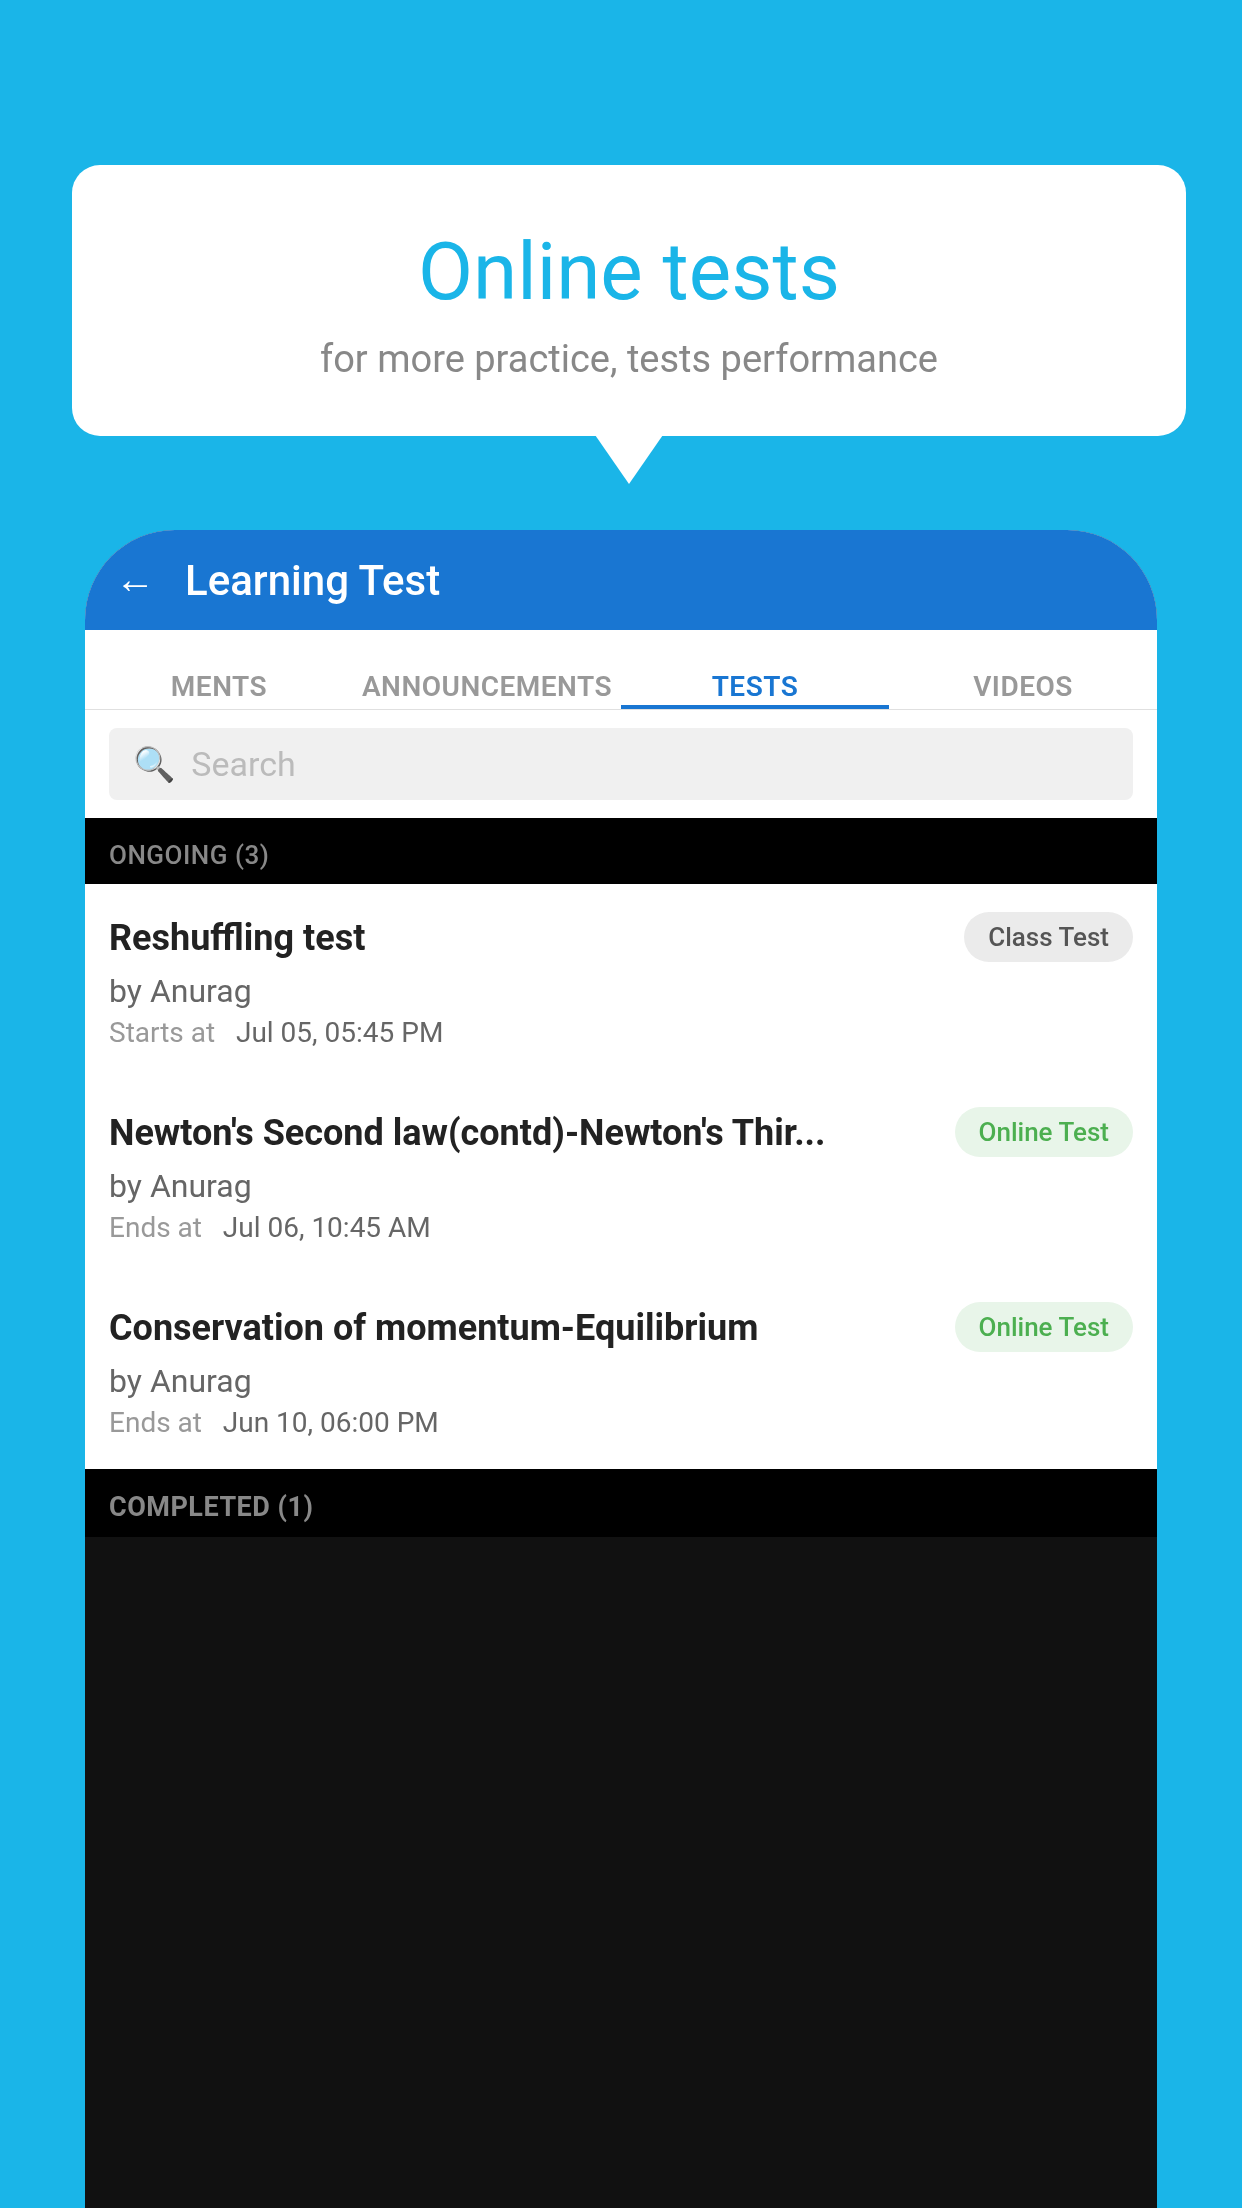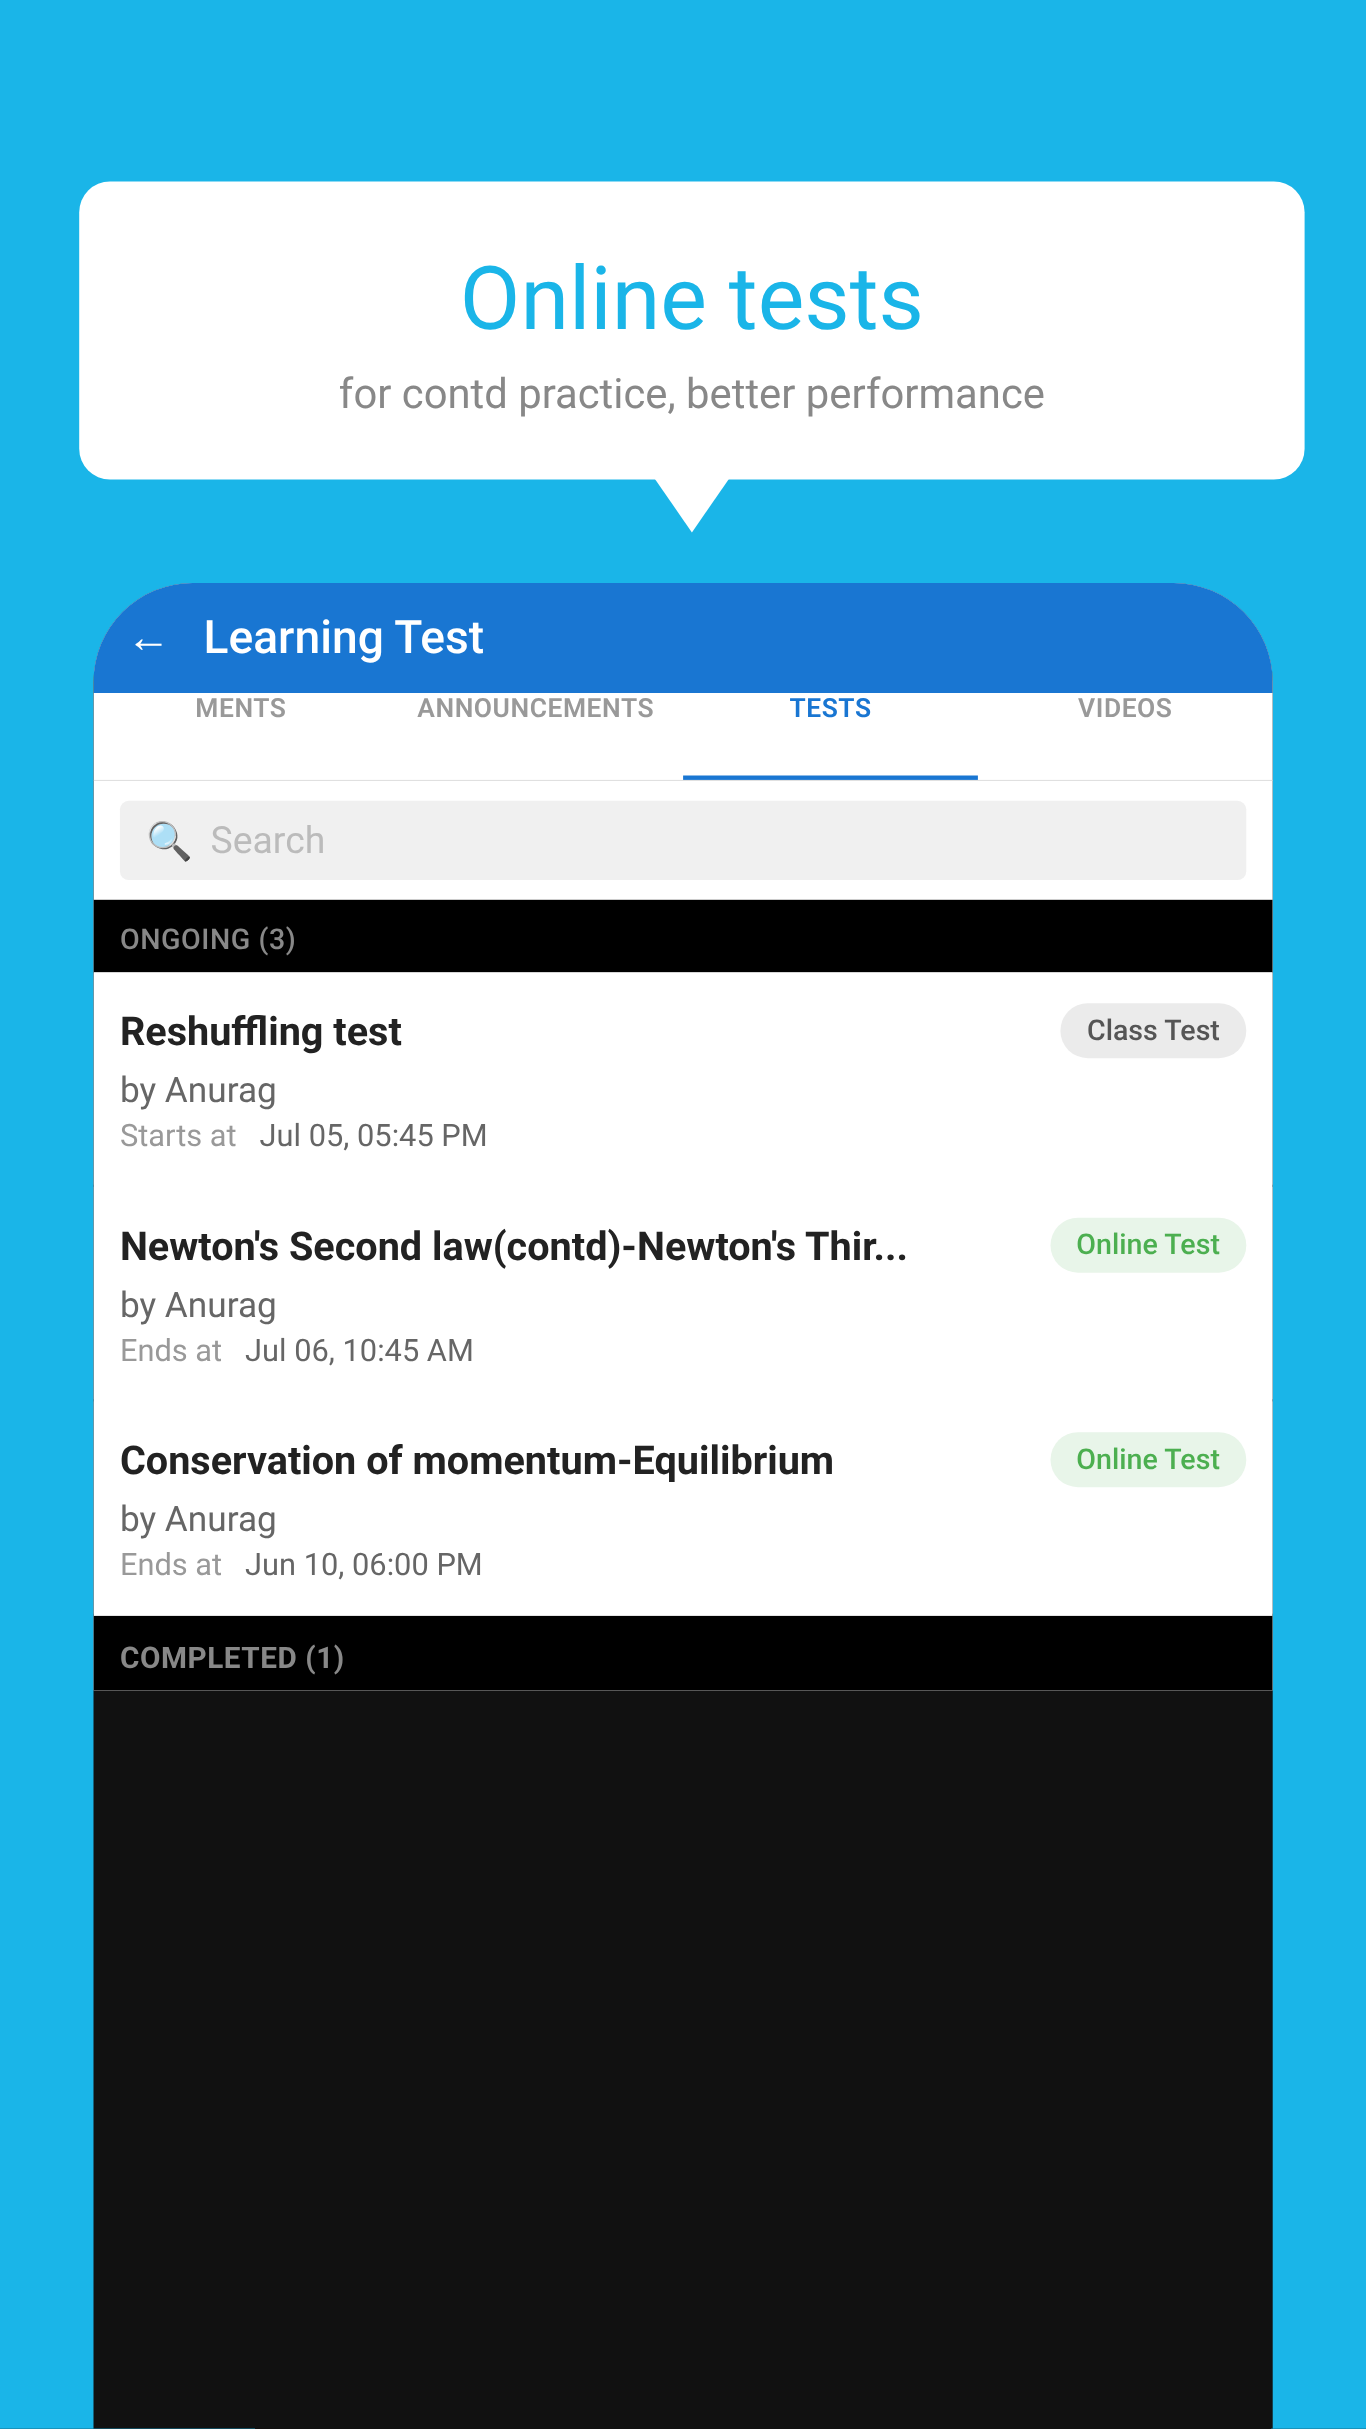--- a/index.html
+++ b/index.html
@@ -121,28 +121,29 @@
     .tabs {
       background: white;
       display: flex;
       align-items: stretch;
       height: 80px;
       border-bottom: 1px solid #e0e0e0;
     }
     .tab {
       flex: 1;
       display: flex;
-      align-items: flex-start;
+      align-items: center;
       justify-content: center;
-      font-size: 24px;
+      font-size: 28px;
       font-weight: 600;
       color: #999;
       letter-spacing: 0.5px;
       position: relative;
       cursor: pointer;
+      margin-top: 33px;
     }
     .tab.active {
       color: #1976d2;
     }
     .tab.active::after {
       content: '';
       position: absolute;
       bottom: 0;
       left: 0;
       right: 0;
@@ -251,21 +252,21 @@
     .phone-screen {
       background: white;
       overflow: hidden;
     }
   </style>
 </head>
 <body>
 
 <div class="speech-bubble">
   <div class="bubble-title">Online tests</div>
-  <div class="bubble-subtitle">for contd practice, better performance</div>
+  <div class="bubble-subtitle">for more practice, tests performance</div>
 </div>
 
 <div class="phone-frame">
   <div class="phone-screen">
 
 
     <div class="app-header">
       <span class="back-arrow">←</span>
       <span class="app-title">Learning Test</span>
     </div>

